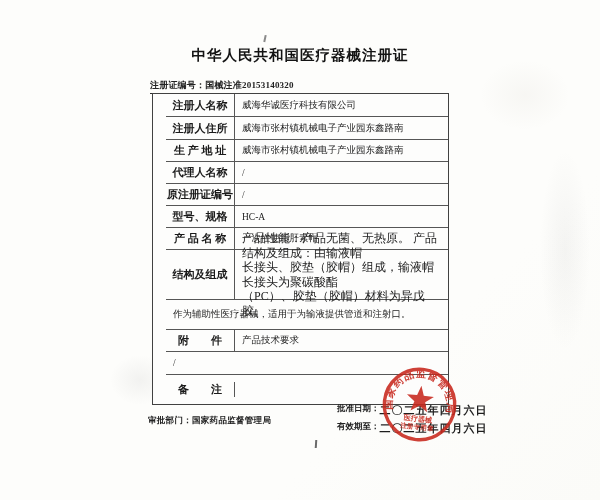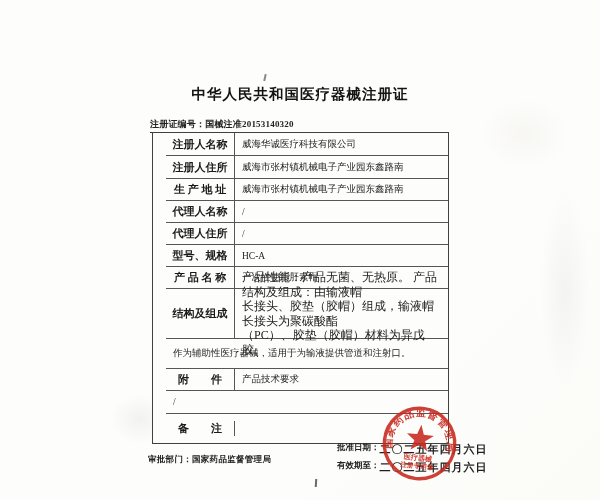--- a/index.html
+++ b/index.html
@@ -2,21 +2,21 @@
 <html><head>
 <meta charset="utf-8">
 <style>
   html,body{margin:0;padding:0;}
   body{
     width:600px;height:500px;overflow:hidden;position:relative;
     background:#fdfdfb;
     font-family:"Liberation Serif","DejaVu Serif",serif;
     color:#1d1d1d;
   }
-  .page{position:absolute;inset:0;background:linear-gradient(135deg,#fdfdfb 70%,#fbfbf8 100%);margin-top:39px;}
+  .page{position:absolute;inset:0;background:linear-gradient(135deg,#fdfdfb 70%,#fbfbf8 100%);}
   
   .smudge{position:absolute;pointer-events:none;border-radius:50%;}
   .smudge.s1{left:540px;top:150px;width:50px;height:200px;background:radial-gradient(closest-side,rgba(120,120,120,0.07),rgba(0,0,0,0));}
   .smudge.s2{left:110px;top:355px;width:60px;height:50px;background:radial-gradient(closest-side,rgba(110,110,110,0.08),rgba(0,0,0,0));}
   .smudge.s3{left:480px;top:60px;width:90px;height:70px;background:radial-gradient(closest-side,rgba(150,140,120,0.06),rgba(0,0,0,0));}
   .tick{position:absolute;background:#8a8a8a;}
   .tick.t1{left:264px;top:35px;width:1.5px;height:7px;transform:rotate(12deg);}
   .tick.t2{left:315px;top:440px;width:1.5px;height:8px;background:#6a6a6a;transform:rotate(4deg);}
 
   .title{
@@ -88,21 +88,21 @@
     </div>
     <div class="row r-sm">
       <div class="cell label">生 产 地 址</div>
       <div class="cell value">威海市张村镇机械电子产业园东鑫路南</div>
     </div>
     <div class="row r-sm">
       <div class="cell label">代理人名称</div>
       <div class="cell value">/</div>
     </div>
     <div class="row r-sm">
-      <div class="cell label">代理人住所</div>
+      <div class="cell label">原注册证编号</div>
       <div class="cell value">/</div>
     </div>
     <div class="row r-sm">
       <div class="cell label">型号、规格</div>
       <div class="cell value">HC-A</div>
     </div>
     <div class="row r-sm">
       <div class="cell label">产 品 名 称</div>
       <div class="cell value">一次性使用肝素帽</div>
     </div>

